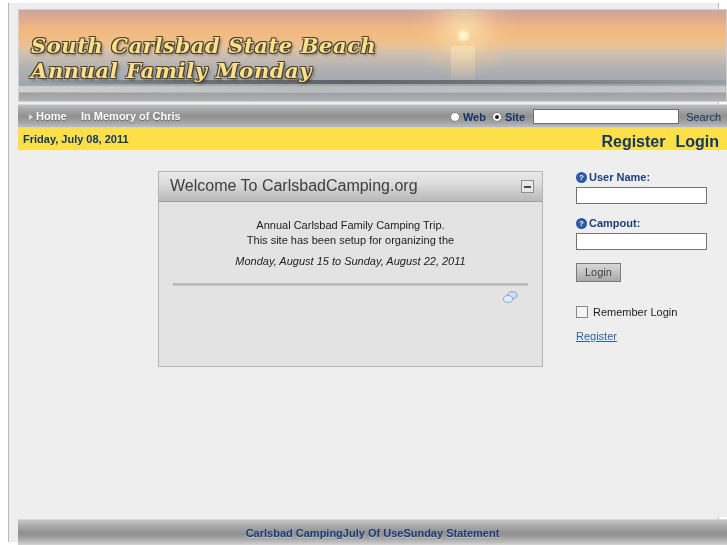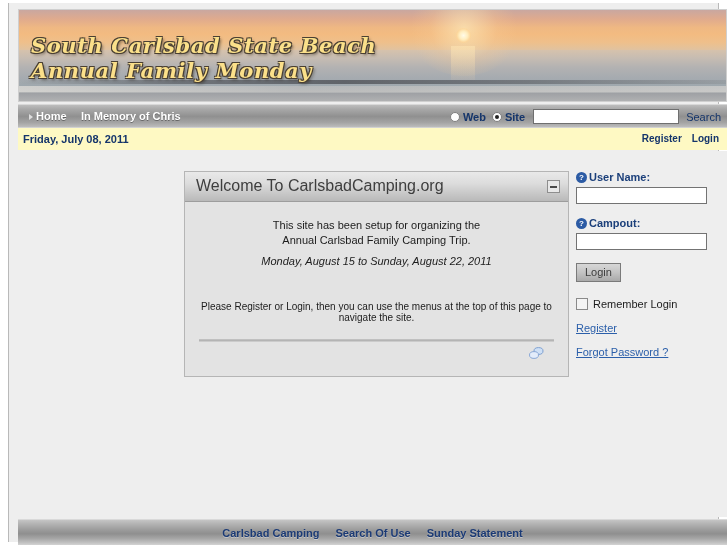--- a/index.html
+++ b/index.html
@@ -212,21 +212,21 @@
     cursor: pointer;
     white-space: nowrap;
   }
 
   
   #subheader {
     position: absolute;
     left: 9px; top: 124px;
     width: 709px;
     height: 23px;
-    background: #fef9c3;
+    background: #fde047;
     border-top: 1px solid #d2d2d2;
     box-sizing: border-box;
   }
   #date-text {
     position: absolute;
     left: 5px; top: 5px;
     font-size: 11px;
     font-weight: bold;
     color: #15356b;
     white-space: nowrap;
@@ -240,42 +240,42 @@
     font-weight: bold;
   }
   #breadcrumb .crumb {
     color: #15356b;
     text-decoration: none;
     cursor: pointer;
   }
   #acct-links {
     position: absolute;
     right: 8px; top: 5px;
-    font-size: 10px;
+    font-size: 16px;
     font-weight: bold;
     color: #15356b;
   }
   #acct-links span {
     cursor: pointer;
     margin-left: 10px;
   }
 
   
   #main {
     position: absolute;
     left: 9px; top: 148px;
     width: 709px;
     height: 366px;
     background: #eeeeee;
   }
 
   
   #content-panel {
     position: absolute;
-    left: 166px; top: 20px;
+    left: 140px; top: 20px;
     width: 385px;
     background: #22c55e;
     border: 1px solid #b5b5b5;
     box-sizing: border-box;
   }
   #panel-header {
     position: relative;
     height: 29px;
     background: linear-gradient(180deg, #e9e9e9 0%, #dcdcdc 40%, #c9c9c9 72%, #b9b9b9 100%);
     border-bottom: 1px solid #9d9d9d;
@@ -391,21 +391,21 @@
     padding: 2px 8px 3px 8px;
     background: linear-gradient(180deg, #d7d7d7 0%, #c3c3c3 50%, #a9a9a9 100%);
     border: 1px solid #7a7a7a;
     font-family: "Liberation Sans", sans-serif;
     font-size: 11px;
     color: #3c3c3c;
     cursor: pointer;
     box-sizing: border-box;
   }
   #remember-row {
-    margin-top: 16px;
+    margin-top: 24px;
     display: flex;
     align-items: center;
     gap: 5px;
   }
   #remember-box {
     width: 12px; height: 12px;
     border: 1px solid #8a8a8a;
     background: #f4f4f4;
     box-sizing: border-box;
     cursor: pointer;
@@ -431,21 +431,20 @@
     width: 709px;
     height: 26px;
     background: linear-gradient(180deg,
       #c5c5c5 0%, #b3b3b3 16%, #9b9b9b 40%,
       #8f8f8f 55%, #a6a6a6 74%, #c0c0c0 90%, #d3d3d3 100%);
     border-top: 1px solid #d9d9d9;
     box-sizing: border-box;
     display: flex;
     align-items: center;
     justify-content: center;
-    gap: 16px;
   }
   .footer-link {
     font-size: 11px;
     font-weight: bold;
     color: #1b3a75;
     text-shadow: 0 1px 0 rgba(255,255,255,0.35);
     cursor: pointer;
     white-space: nowrap;
   }
 </style>
@@ -495,24 +494,23 @@
     </div>
 
     <div id="main">
 
       <div id="content-panel">
         <div id="panel-header">
           <div id="panel-title">Welcome To CarlsbadCamping.org</div>
           <div id="panel-min-btn"></div>
         </div>
         <div id="panel-body">
+          <div class="p-line">Annual Carlsbad Family Camping Trip.</div>
           <div class="p-line">This site has been setup for organizing the</div>
-          <div class="p-line">Annual Carlsbad Family Camping Trip.</div>
           <div class="p-date">Monday, August 15 to Sunday, August 22, 2011</div>
-          <div class="p-note">Please Register or Login, then you can use the menus at the top of this page to navigate the site.</div>
           <div id="panel-divider"></div>
           <div id="panel-footer-icons">
             <span id="share-icon">
               <svg width="15" height="13" viewBox="0 0 15 13">
                 <ellipse cx="9.5" cy="4" rx="4.5" ry="3.4" fill="#cfe0f5" stroke="#7d9fd0" stroke-width="1"></ellipse>
                 <ellipse cx="5" cy="8" rx="4.5" ry="3.4" fill="#e3ecfa" stroke="#8aa8d6" stroke-width="1"></ellipse>
               </svg>
             </span>
           </div>
         </div>
@@ -532,25 +530,24 @@
         <input class="login-field" type="password" style="">
 
         <span id="login-button">Login</span>
 
         <div id="remember-row">
           <span id="remember-box"></span>
           <span id="remember-label">Remember Login</span>
         </div>
 
         <span class="side-link">Register</span>
-        <span class="side-link">Forgot Password ?</span>
       </div>
 
     </div>
 
     <div id="footer">
       <span class="footer-link">Carlsbad Camping</span>
-      <span class="footer-link">Search Of Use</span>
+      <span class="footer-link">July Of Use</span>
       <span class="footer-link">Sunday Statement</span>
     </div>
 
   </div>
 </div>
 
 </body></html>

